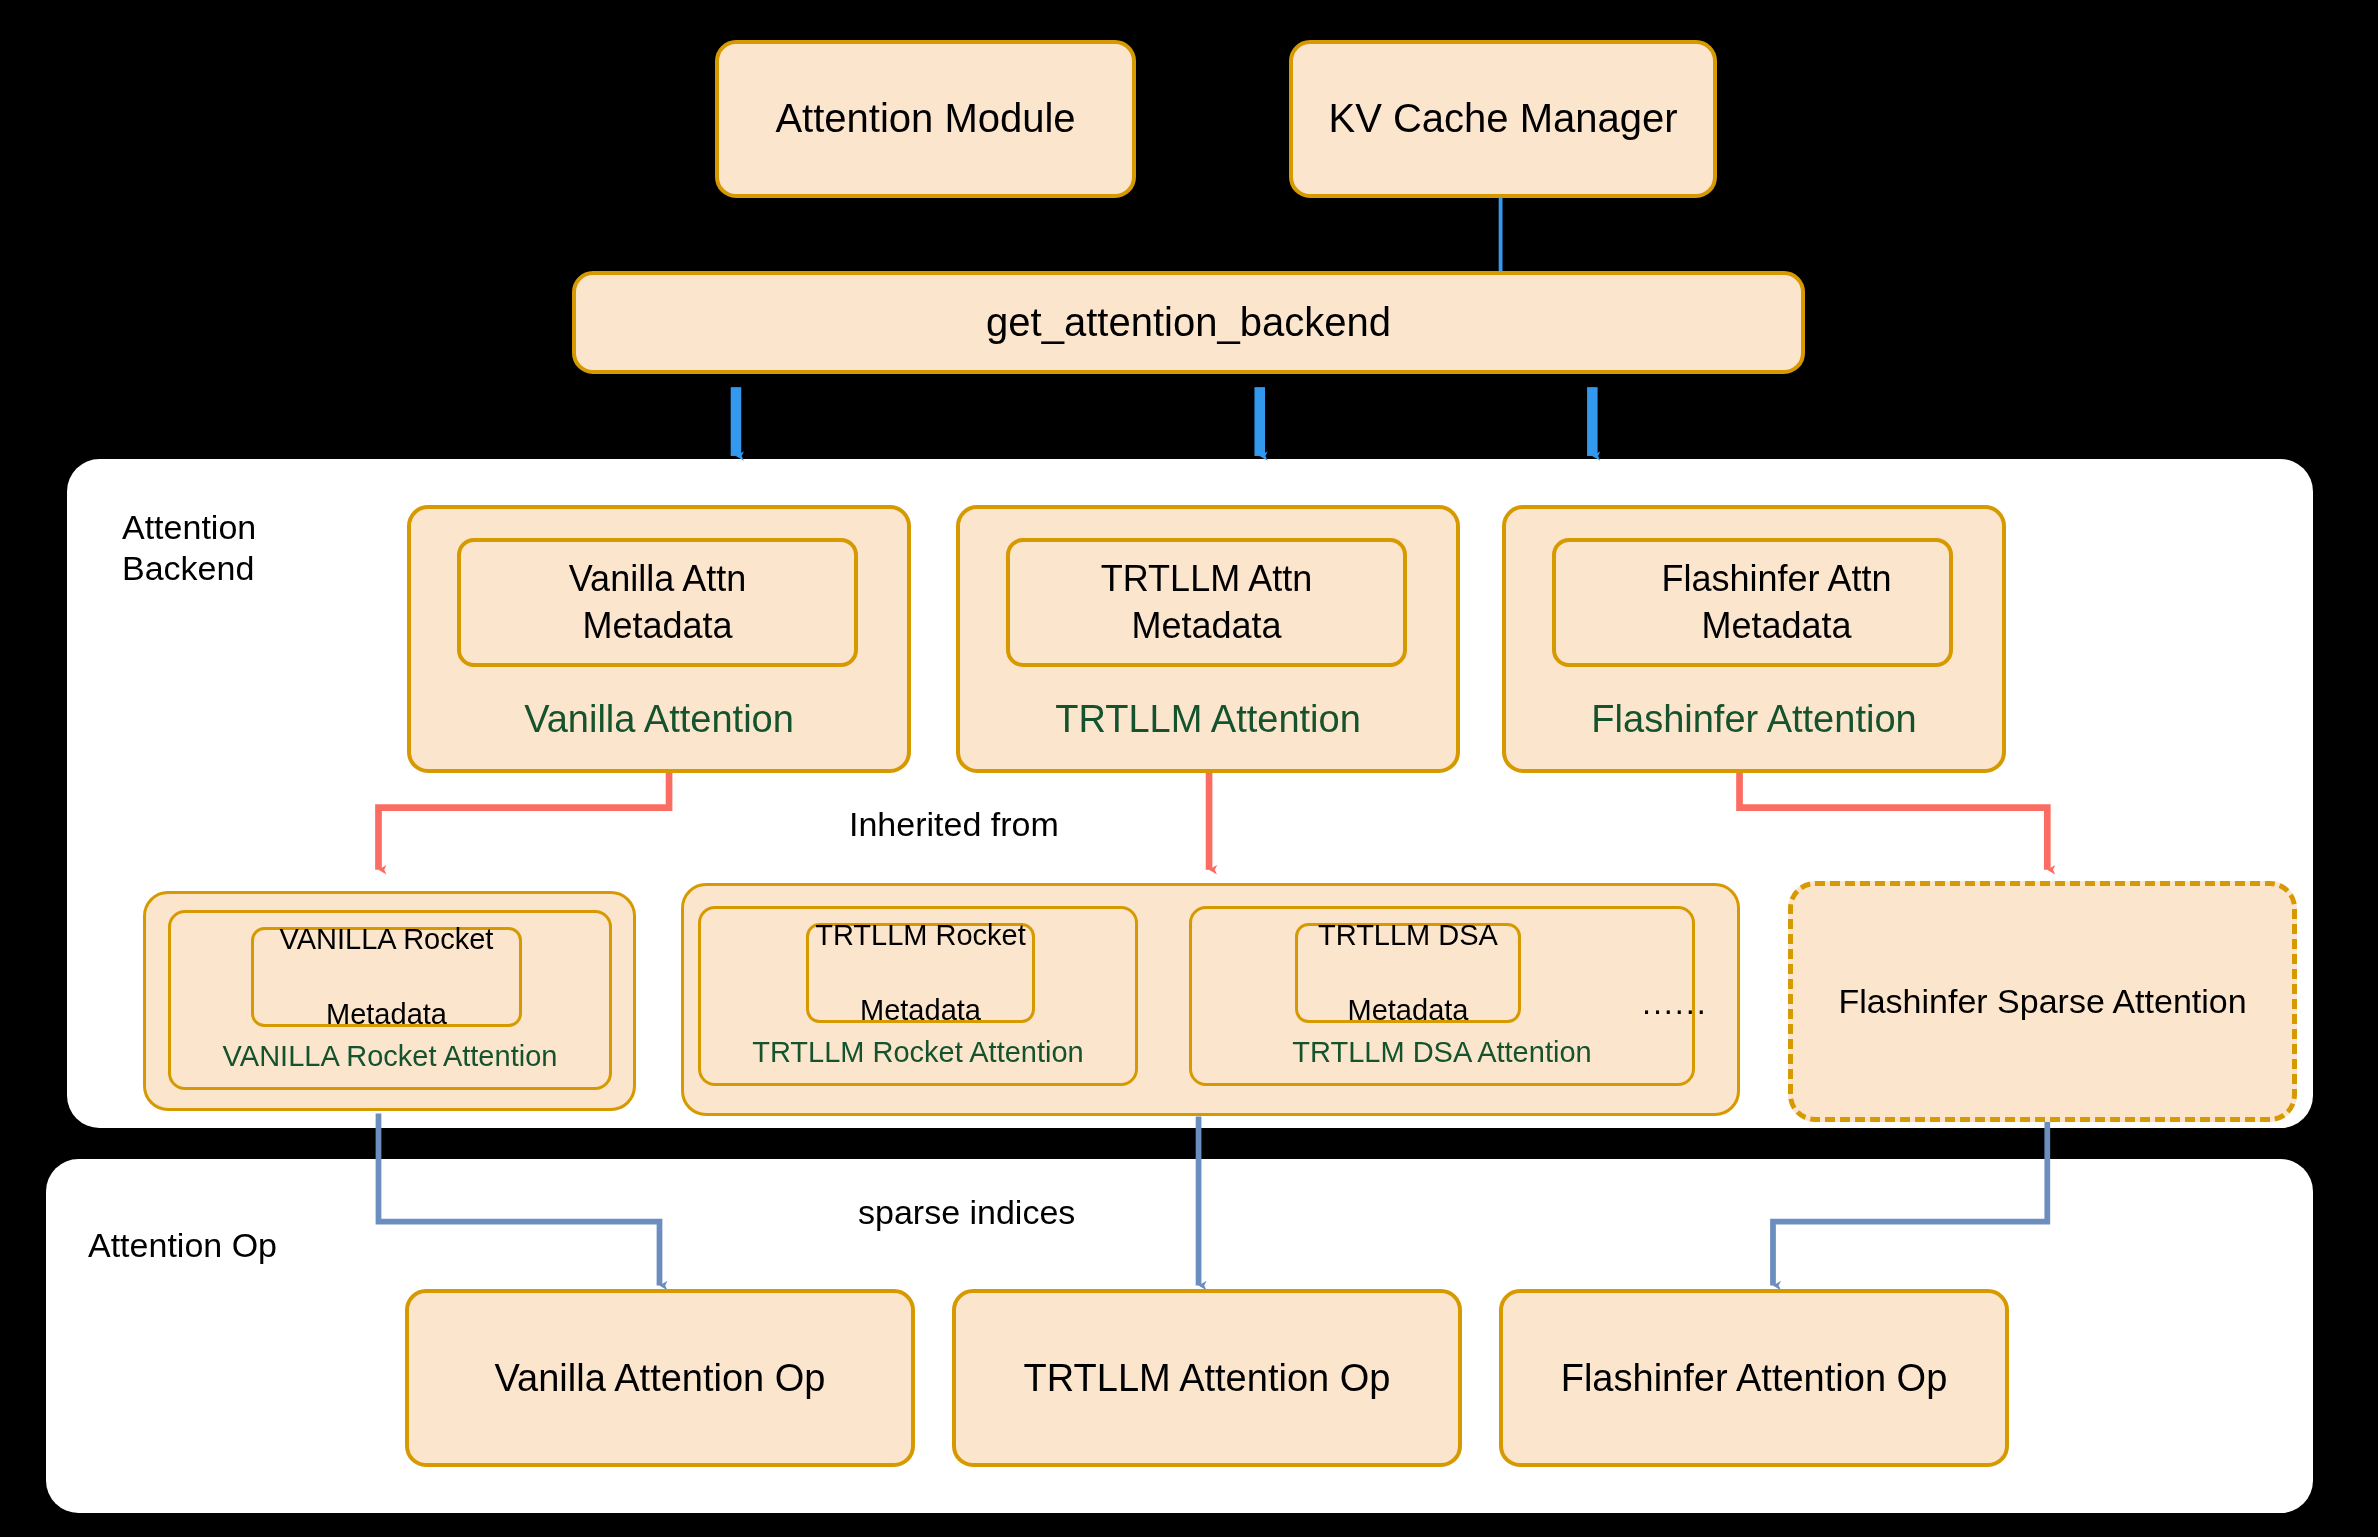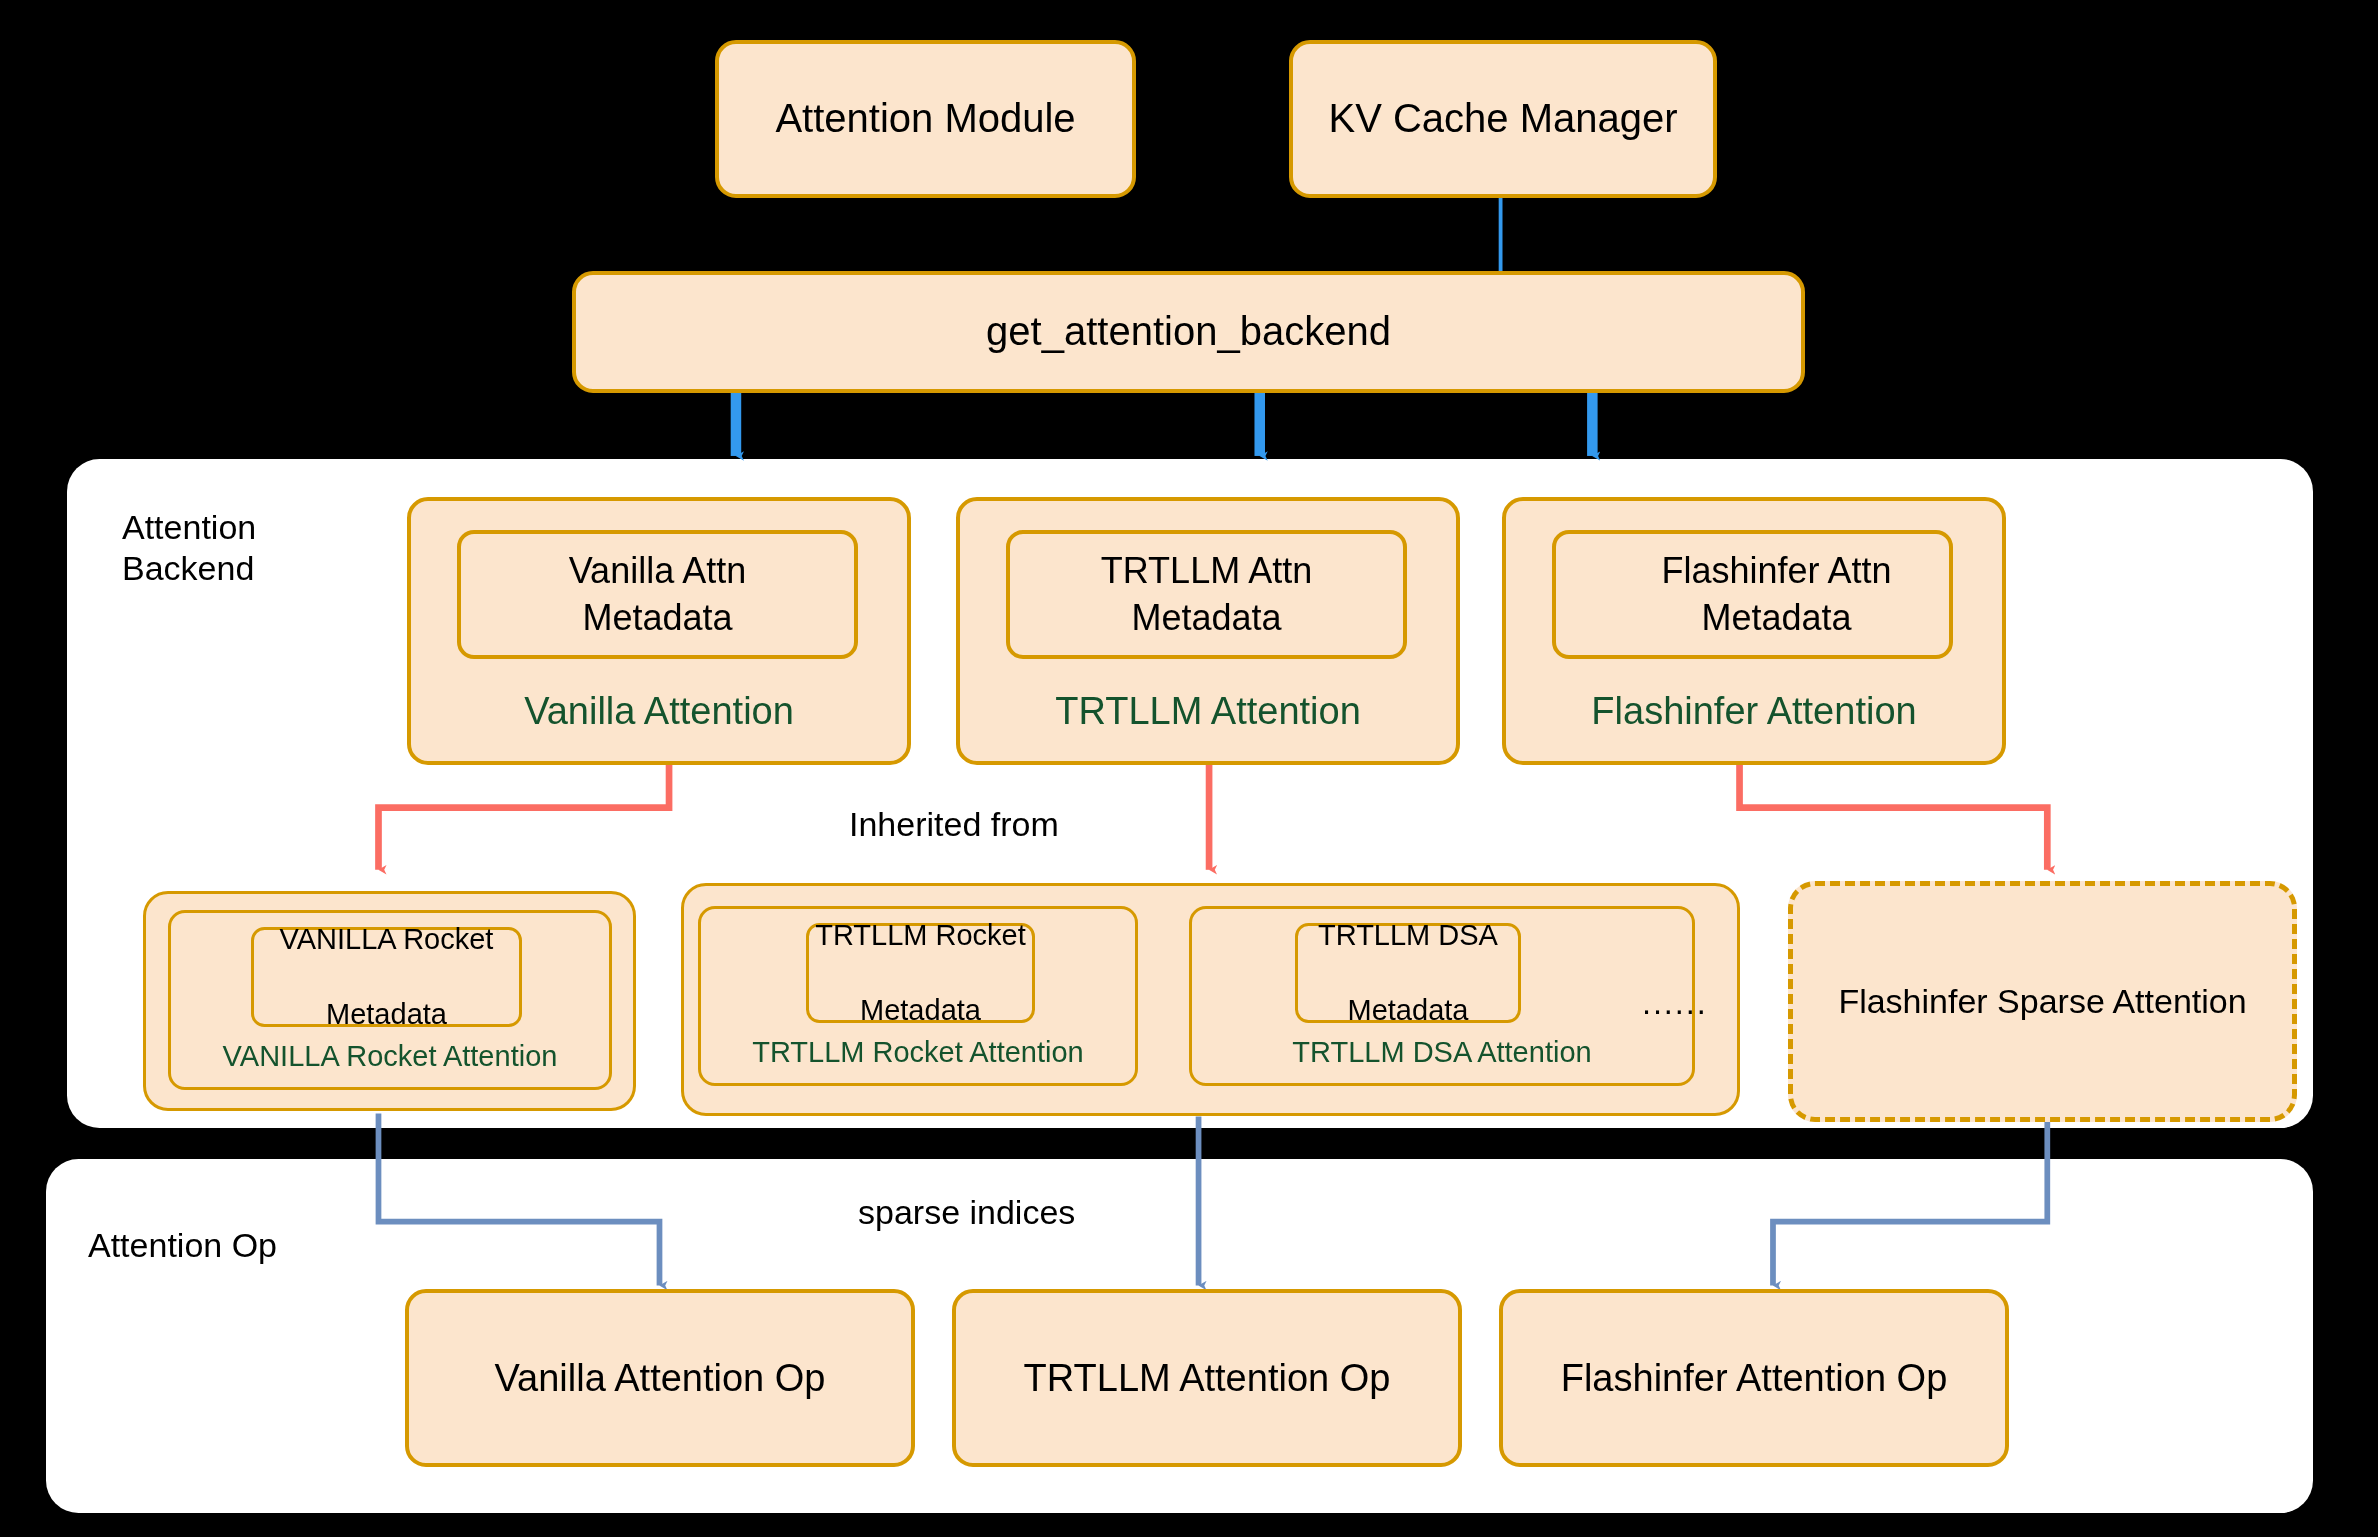--- a/index.html
+++ b/index.html
@@ -66,20 +66,21 @@
     white-space: nowrap;
   }
 
   
   .stack {
     position: absolute;
     box-sizing: border-box;
     background: #FCE5CD;
     border: 4.8px solid #D69900;
     border-radius: 21px;
+    margin-top: 8px;
   }
   .stack-inner {
     position: absolute;
     box-sizing: border-box;
     background: #FCE5CD;
     border: 4.8px solid #D69900;
     border-radius: 17px;
     display: flex;
     align-items: center;
     justify-content: center;
@@ -173,21 +174,21 @@
   </svg>
 
   <div class="node" style="left:715px; top:40px; width:421px; height:158px; font-size:40px;">
     <span>Attention Module</span>
   </div>
 
   <div class="node" style="left:1289px; top:40px; width:428px; height:158px; font-size:40px;">
     <span>KV Cache Manager</span>
   </div>
 
-  <div class="node" style="left:572px; top:271px; width:1233px; height:122px; font-size:40px;">
+  <div class="node" style="left:572px; top:271px; width:1233px; height:103px; font-size:40px;">
     <span>get_attention_backend</span>
   </div>
 
   <div class="section-label" style="left:122px; top:507px; width:268px;">Attention
 Backend</div>
 
   <div class="stack" style="left:407px; top:497px; width:504px; height:268px;">
     <div class="stack-inner" style="left:46px; top:29px; width:401px; height:129px; font-size:36px;">
       <span>Vanilla Attn
 Metadata</span>

